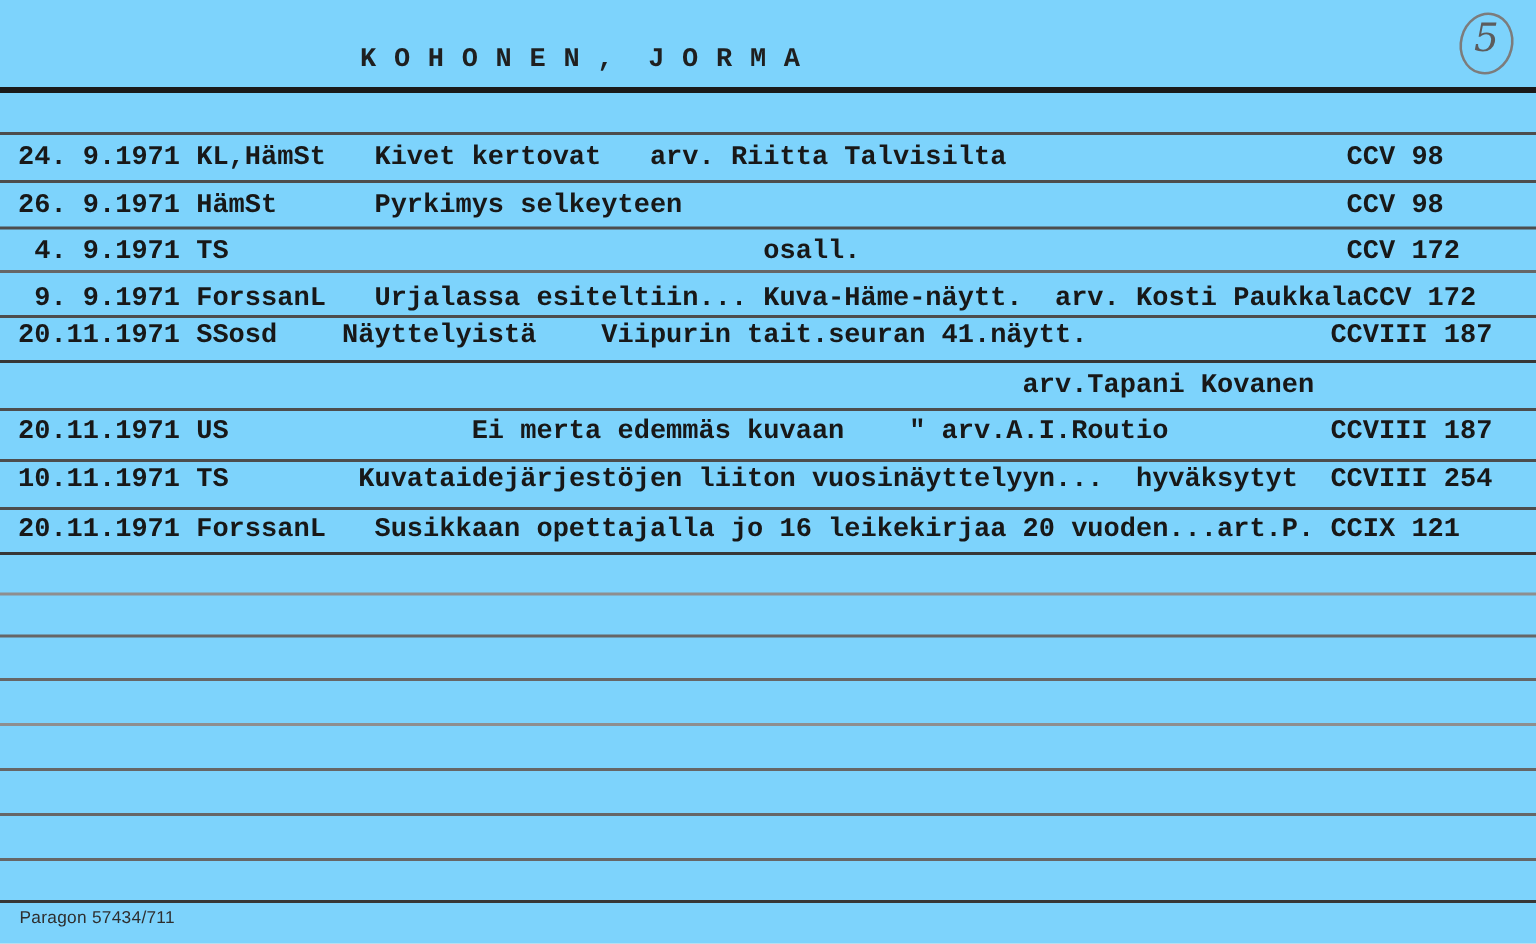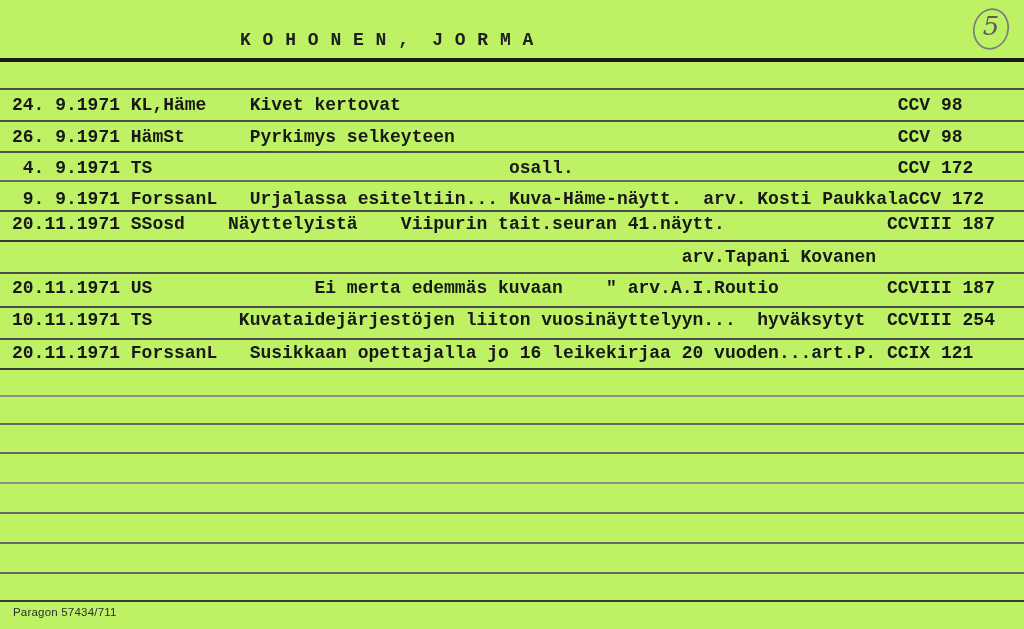--- a/index.html
+++ b/index.html
@@ -1,19 +1,19 @@
 <!DOCTYPE html>
 <html><head>
 <meta charset="utf-8">
 <style>
   html,body{margin:0;padding:0;background:#e8e8e6;}
   .card{
     position:relative;
     width:1024px;height:629px;
-    background:#bef264;
+    background:#7dd3fc;
     overflow:hidden;
     font-family:"Liberation Mono","DejaVu Sans Mono",monospace;
     color:#1b1b1b;
   }
   
   .card-title{
     position:absolute;left:240px;top:30px;
     font-size:18px;font-weight:700;
     white-space:pre;letter-spacing:.5px;
     color:#1f1f1f;
@@ -76,22 +76,23 @@
   <div class="rule rl-mid" style="top:423px"></div>
   <div class="rule rl-mid" style="top:452px"></div>
   <div class="rule rl-light" style="top:482px"></div>
   <div class="rule rl-mid" style="top:512px"></div>
   <div class="rule rl-mid" style="top:542px"></div>
   <div class="rule rl-mid" style="top:572px"></div>
   <div class="rule rl-dark2" style="top:600px"></div>
 
   <div class="row" style="top:96px">
     <span class="seg" style="left:0ch">24. 9.1971</span>
-    <span class="seg" style="left:11ch">KL,Häme</span>
+    <span class="seg" style="left:11ch">KL,HämSt</span>
     <span class="seg" style="left:22ch">Kivet kertovat</span>
+    <span class="seg" style="left:39ch">arv. Riitta Talvisilta</span>
     <span class="seg" style="left:82ch">CCV 98</span>
   </div>
 
   <div class="row" style="top:128px">
     <span class="seg" style="left:0ch">26. 9.1971</span>
     <span class="seg" style="left:11ch">HämSt</span>
     <span class="seg" style="left:22ch">Pyrkimys selkeyteen</span>
     <span class="seg" style="left:82ch">CCV 98</span>
   </div>
 

